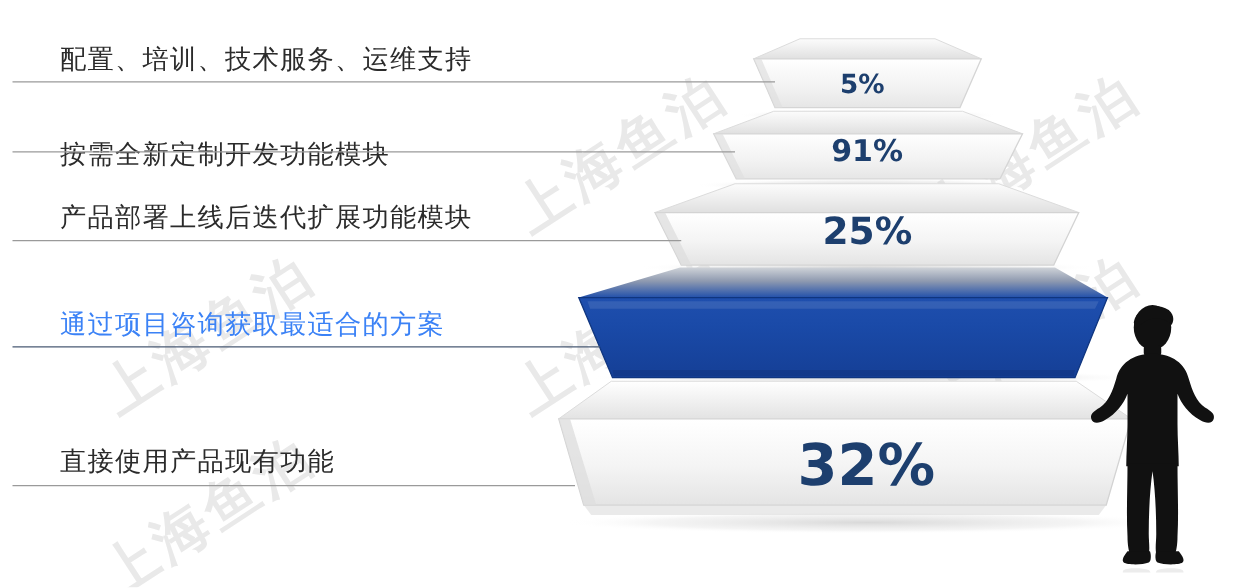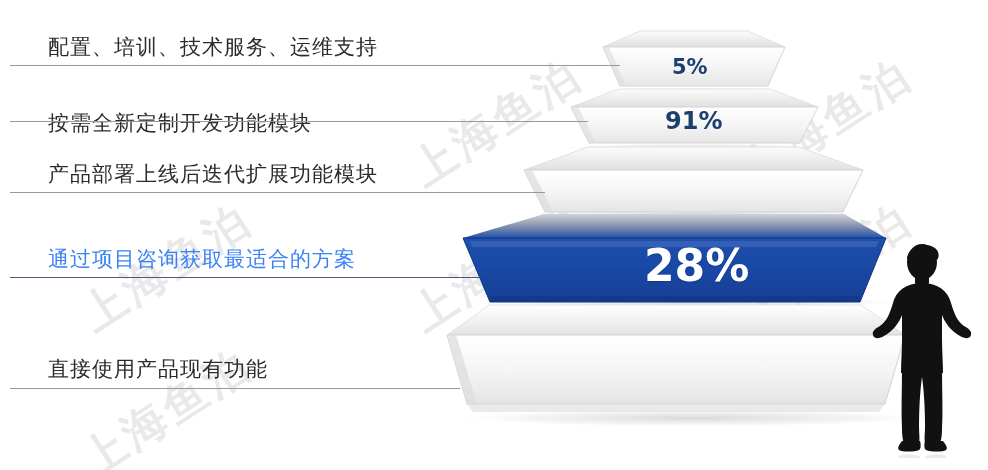--- a/index.html
+++ b/index.html
@@ -168,21 +168,22 @@
       <polygon points="489,305 861,305 905,335 447,335" fill="none" stroke="#dcdcdc" stroke-width="0.8"></polygon>
       <polygon points="447,335 905,335 885,404 467,404" fill="url(#faceGbig)" stroke="#d3d3d3" stroke-width="1"></polygon>
       <polygon points="447,335 456,335 477,404 467,404" fill="#dedede" opacity="0.8"></polygon>
 
       <polygon points="467,404 885,404 879,412 473,412" fill="#d8d8d8" opacity="0.55"></polygon>
     </g>
   </svg>
 
   <div class="pct" style="left:672px;top:55px;font-size:21px;">5%</div>
   <div class="pct" style="left:665px;top:107px;font-size:24px;">91%</div>
-  <div class="pct white" style="left:644px;top:240px;font-size:44px;">28%</div>
+  <div class="pct" style="left:658px;top:168px;font-size:30px;">25%</div>
+  <div class="pct" style="left:638px;top:345px;font-size:46px;">32%</div>
 
   <div class="label-row">
     <div class="label-text" style="left:48px;top:33px;">配置、培训、技术服务、运维支持</div>
     <div class="leader" style="left:10px;top:65px;width:610px;"></div>
   </div>
 
   <div class="label-row">
     <div class="label-text" style="left:48px;top:89px;margin-top:20px;">按需全新定制开发功能模块</div>
     <div class="leader" style="left:10px;top:121px;width:578px;"></div>
   </div>

